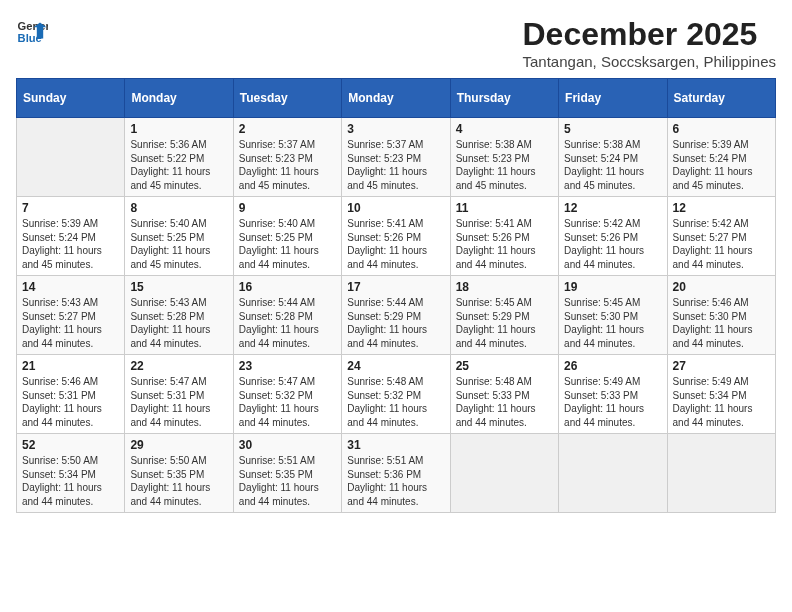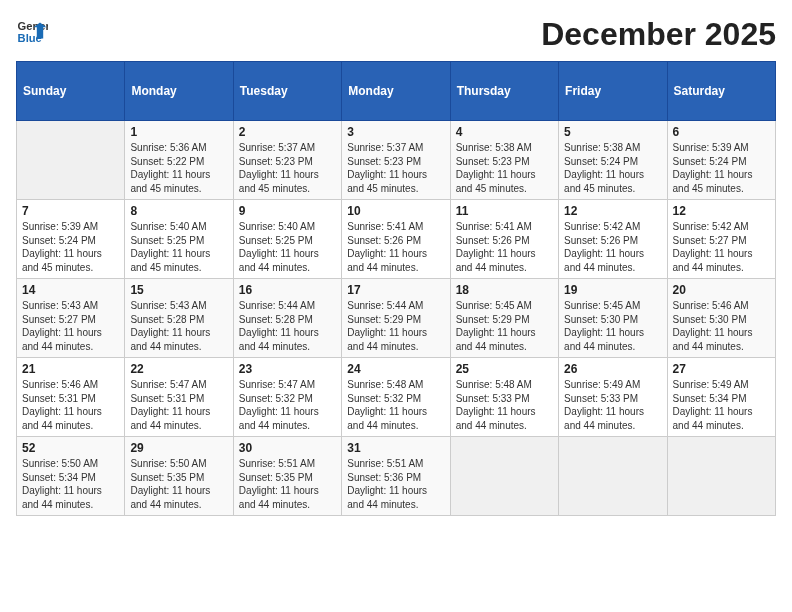--- a/index.html
+++ b/index.html
@@ -40,21 +40,21 @@
     .calendar {
       width: 100%;
       border-collapse: collapse;
       margin-top: 8px;
       font-size: 11px;
     }
     .calendar thead th {
       background: #2962b5;
       color: #fff;
       text-align: left;
-      padding: 22px 6px;
+      padding: 12px 6px;
       font-size: 12px;
       font-weight: bold;
       border: 1px solid #1a4a9a;
     }
     .calendar tbody td {
       border: 1px solid #ccc;
       vertical-align: top;
       padding: 4px 5px;
       width: 108px;
       min-height: 80px;
@@ -87,20 +87,21 @@
 <div class="header-top">
   <div class="logo">
     <svg class="logo-icon" viewBox="0 0 40 40">
       <text x="2" y="18" font-size="14" font-weight="bold" fill="#333" font-family="Arial">General</text>
       <text x="2" y="32" font-size="14" font-weight="bold" fill="#1a6bb5" font-family="Arial">Blue</text>
       <polygon points="30,8 38,14 34,14 34,28 26,28 26,14 22,14" fill="#1a6bb5"></polygon>
     </svg>
   </div>
   <div class="title-block">
     <div class="month-year">December 2025</div>
+    <div class="location">Tantangan, Soccsksargen, Philippines</div>
   </div>
 </div>
 
 <table class="calendar">
   <thead>
     <tr>
     <th>Sunday</th>
         <th>Monday</th>
         <th>Tuesday</th>
         <th>Monday</th>

